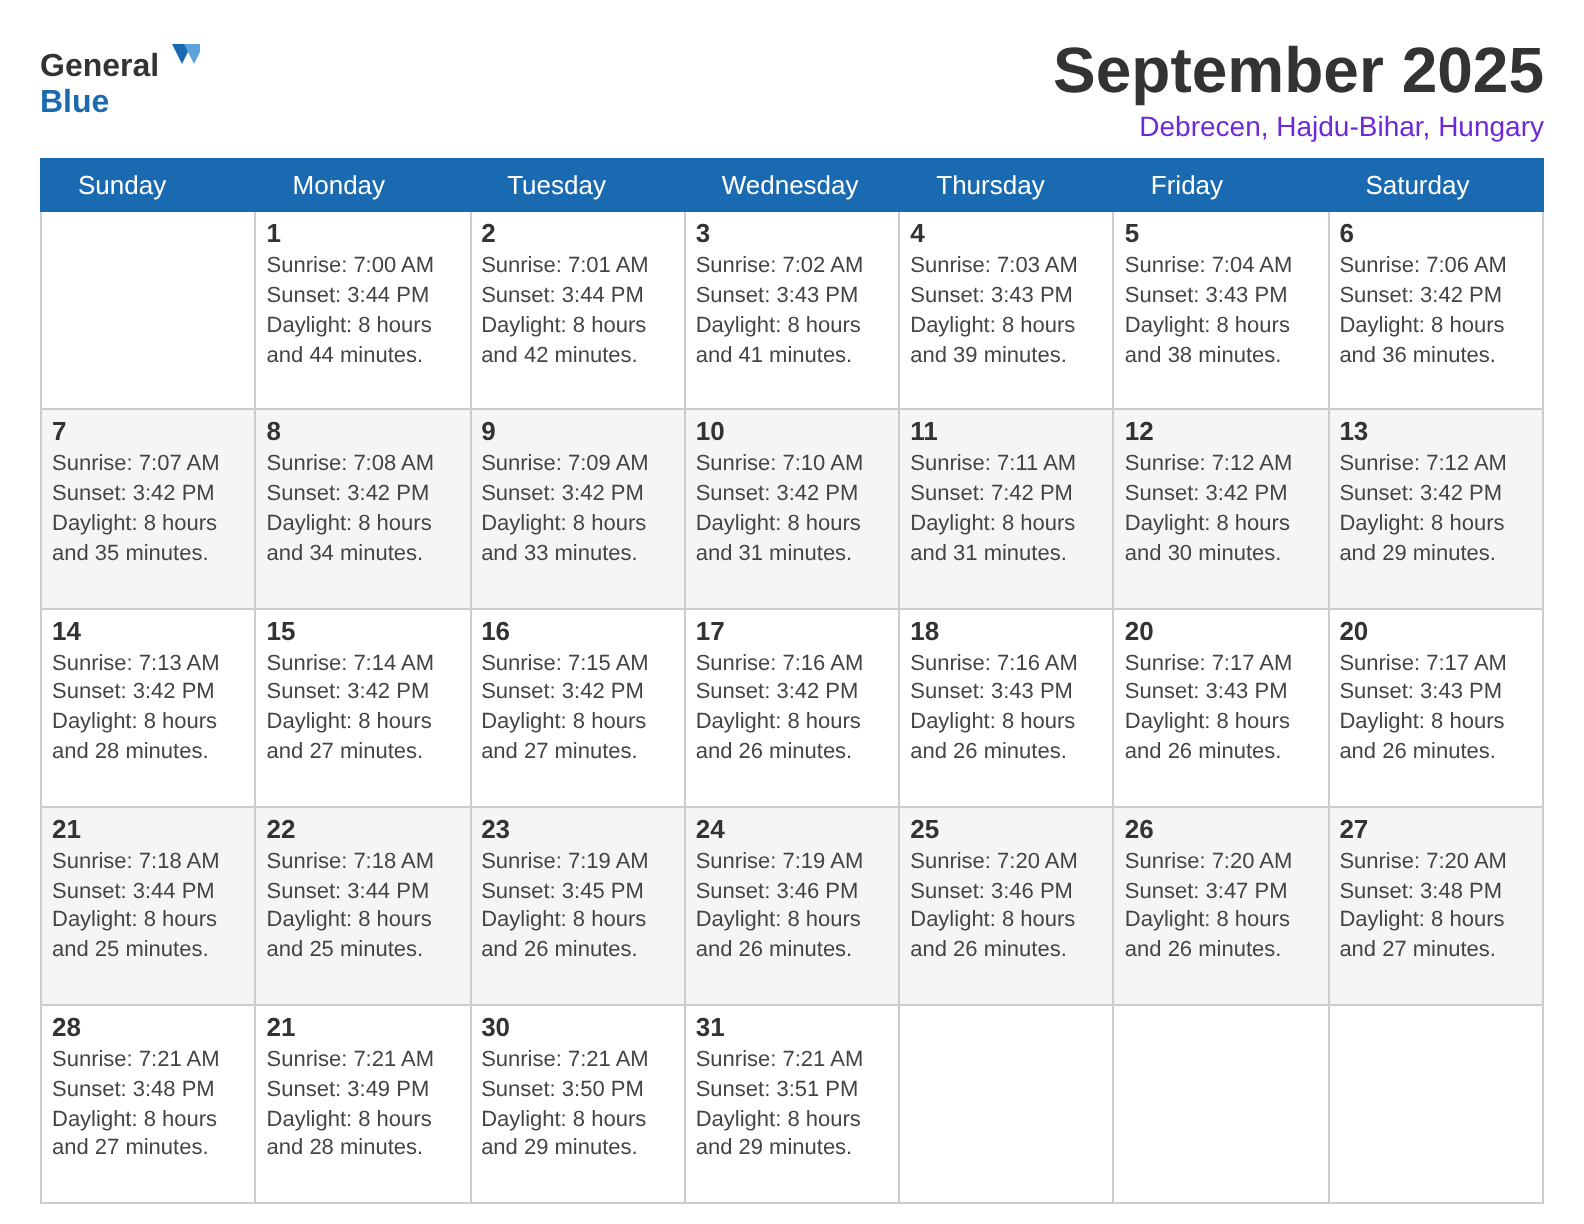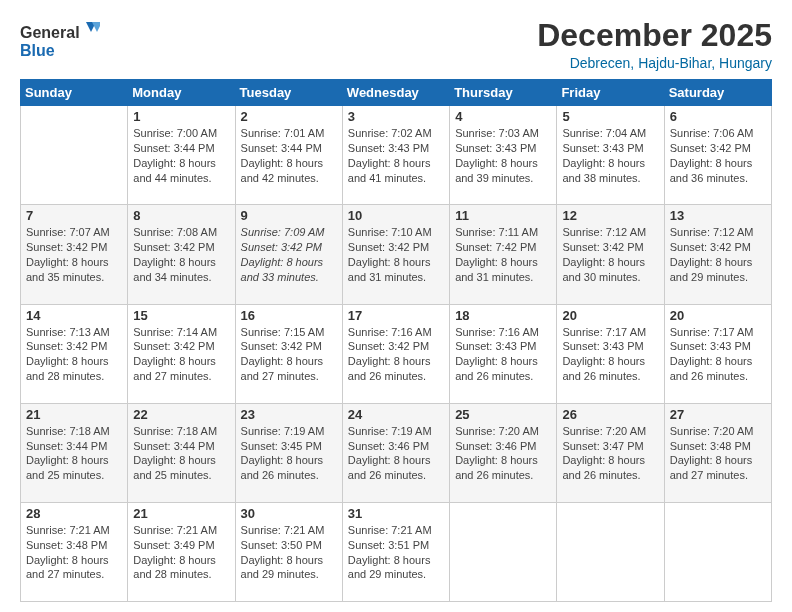--- a/index.html
+++ b/index.html
@@ -32,37 +32,37 @@
       text-align: right;
     }
     .month-title {
       font-size: 32px;
       font-weight: bold;
       color: #333;
       line-height: 1.1;
     }
     .subtitle {
       font-size: 14px;
-      color: #0369a1;
+      color: #6d28d9;
       margin-top: 2px;
     }
     .calendar {
       flex: 1;
       border: 1px solid #ccc;
       border-collapse: collapse;
       width: 100%;
       table-layout: fixed;
     }
     .calendar th {
       background-color: #1a6ab1;
       color: white;
       text-align: left;
-      padding: 5px 4px;
+      padding: 5px 18px;
       font-size: 13px;
-      font-weight: bold;
+      font-weight: normal;
       border: 1px solid #1a6ab1;
     }
     .calendar td {
       border: 1px solid #ccc;
       vertical-align: top;
       padding: 3px 5px;
       font-size: 10px;
       color: #333;
       height: 88px;
     }
@@ -92,21 +92,21 @@
   <div class="header">
     <div class="logo">
     <svg width="80" height="46" viewBox="0 0 80 46" xmlns="http://www.w3.org/2000/svg">
       <text x="0" y="20" font-size="16" font-weight="bold" fill="#333" font-family="Arial">General</text>
       <text x="0" y="38" font-size="16" font-weight="bold" fill="#1a6ab1" font-family="Arial">Blue</text>
       <polygon points="66,4 76,4 71,14" fill="#1a6ab1"></polygon>
       <polygon points="72,4 82,4 77,14" fill="#5ba3d9"></polygon>
     </svg>
   </div>
     <div class="title-section">
-      <div class="month-title">December 2025</div>
+      <div class="month-title">September 2025</div>
       <div class="subtitle">Debrecen, Hajdu-Bihar, Hungary</div>
     </div>
   </div>
 
   <table class="calendar">
     <thead>
       <tr>
 
       <th>Sunday</th>
           <th>Monday</th>
@@ -174,21 +174,21 @@
           </td>
           <td>
             <span class="day-number">8</span>
             <div class="day-info" style="white-space: pre-line;">Sunrise: 7:08 AM
 Sunset: 3:42 PM
 Daylight: 8 hours
 and 34 minutes.</div>
           </td>
           <td>
             <span class="day-number">9</span>
-            <div class="day-info" style="white-space: pre-line; font-style: italic;">Sunrise: 7:09 AM
+            <div class="day-info" style="white-space: pre-line;">Sunrise: 7:09 AM
 Sunset: 3:42 PM
 Daylight: 8 hours
 and 33 minutes.</div>
           </td>
           <td>
             <span class="day-number">10</span>
             <div class="day-info" style="white-space: pre-line;">Sunrise: 7:10 AM
 Sunset: 3:42 PM
 Daylight: 8 hours
 and 31 minutes.</div>

